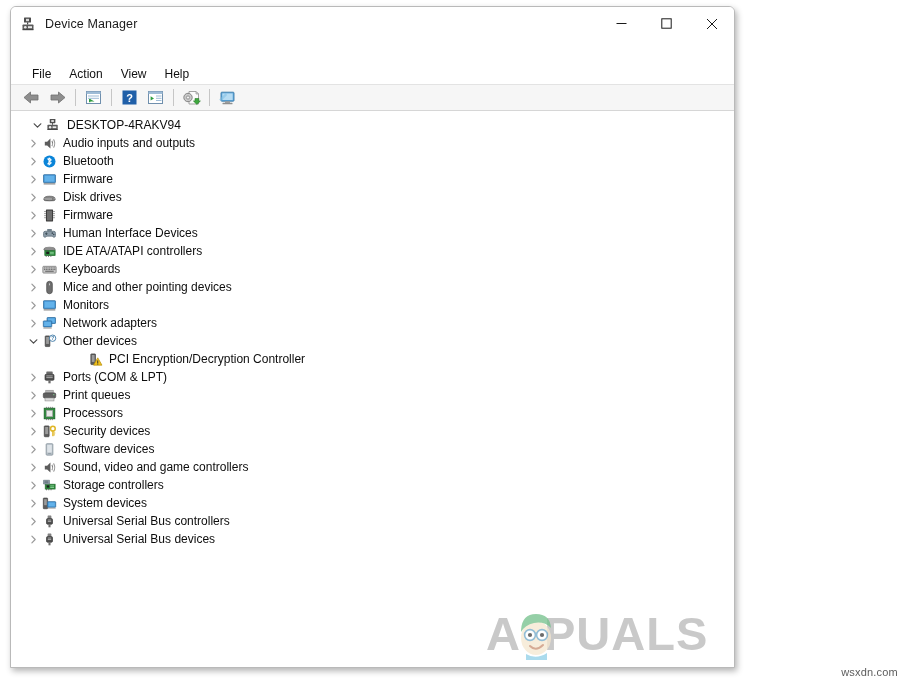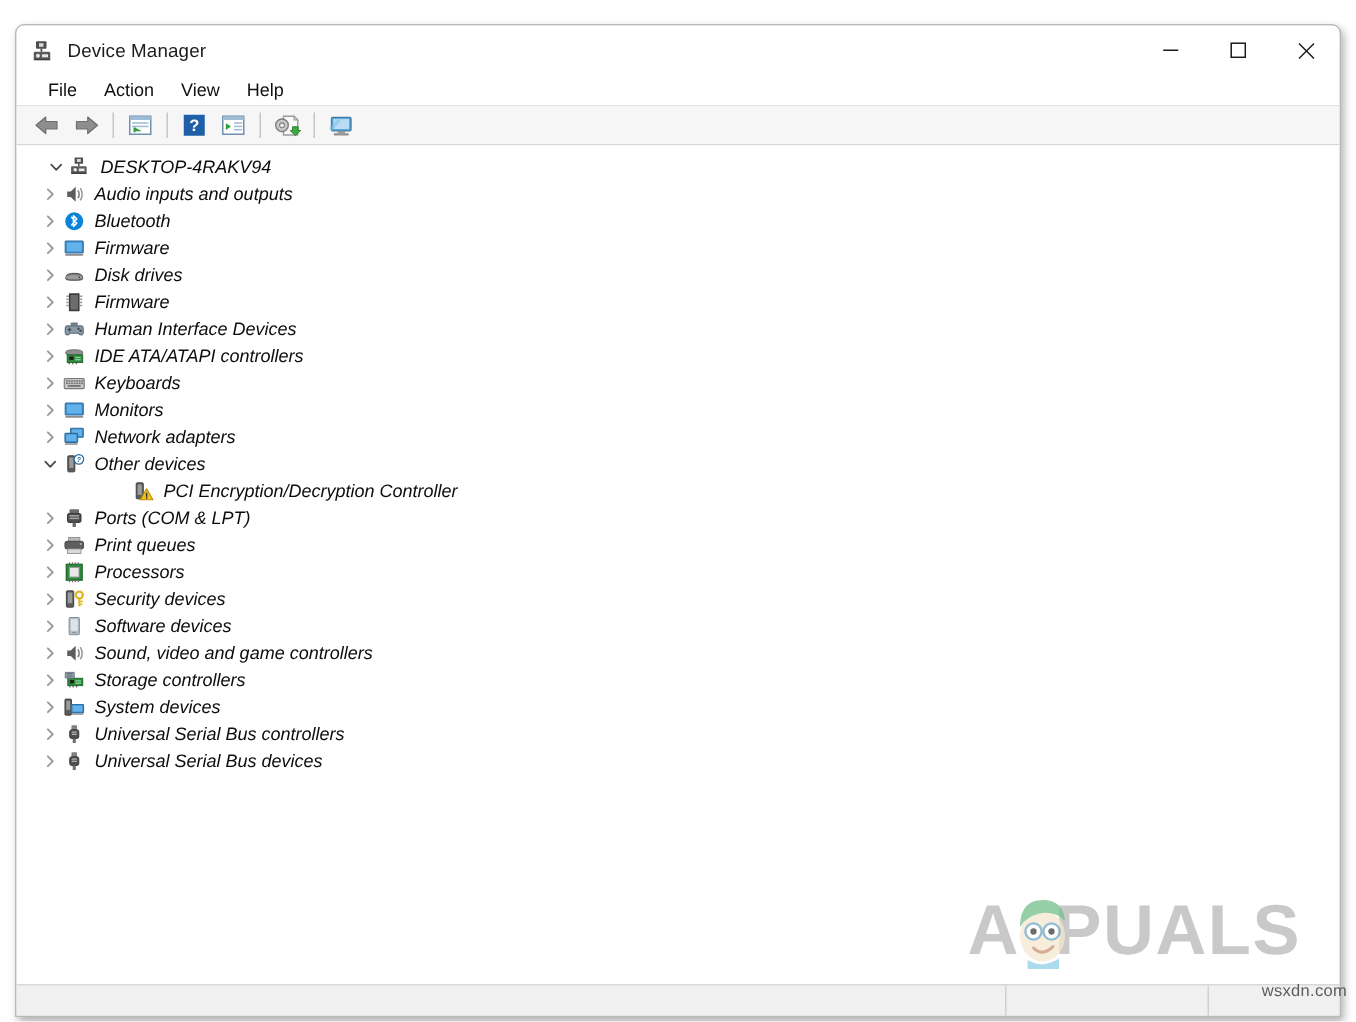--- a/index.html
+++ b/index.html
@@ -16,22 +16,22 @@
     position: relative;
     width: 904px;
     height: 681px;
     background: #ffffff;
   }
 
   
   #window {
     position: absolute;
     left: 10px;
-    top: 16px;
-    width: 884px;
+    top: 6px;
+    width: 725px;
     height: 662px;
     background: #ffffff;
     border: 1px solid #b9b9b9;
     border-radius: 6px 6px 0 0;
     box-shadow: 2px 3px 6px rgba(0,0,0,0.30);
     box-sizing: border-box;
     overflow: hidden;
   }
 
   
@@ -76,20 +76,21 @@
   .win-btn svg { display: block; }
 
   
   #menubar {
     height: 20px;
     background: #ffffff;
     display: flex;
     align-items: center;
     padding-left: 12px;
     border-bottom: 1px solid #e3e3e3;
+    margin-top: 24px;
   }
   .menu-item {
     font-size: 12px;
     color: #101010;
     padding: 0 9px;
     line-height: 18px;
     white-space: nowrap;
     cursor: default;
   }
 
@@ -136,21 +137,20 @@
     left: 0;
     top: 4px;
     right: 0;
   }
   .tree-row {
     display: flex;
     align-items: center;
     height: 18px;
     white-space: nowrap;
     cursor: default;
-    font-style: italic;
   }
   .chev {
     width: 16px;
     height: 18px;
     display: flex;
     align-items: center;
     justify-content: center;
     flex: none;
   }
   .row-icon {
@@ -203,21 +203,21 @@
     box-sizing: border-box;
   }
   .status-pane.p1 { flex: none; width: 660px; }
   .status-pane.p2 { flex: none; width: 135px; }
   .status-pane.p3 { flex: 1; border-right: none; }
 
   
   #sitemark {
     position: absolute;
     right: 6px;
-    bottom: 14px;
+    bottom: 3px;
     font-size: 11px;
     color: #5c5c5c;
     font-family: "Liberation Sans", sans-serif;
     letter-spacing: 0.2px;
   }
 </style>
 </head>
 <body>
 
 <div id="screen">
@@ -515,20 +515,34 @@
                 <rect x="9.4" y="7.5" width="1.2" height="1.1"></rect>
                   <rect x="11.2" y="7.5" width="1.2" height="1.1"></rect>
                 <rect x="13" y="7.5" width="1.2" height="1.1"></rect>
                 <rect x="3.4" y="9.3" width="9.1" height="1.2"></rect>
               </g>
             </svg>
           </span>
           <span class="row-label">Keyboards</span>
         </div>
 
+        <div class="tree-row d1">
+          <span class="chev">
+            <svg width="9" height="9" viewBox="0 0 9 9">
+                <path d="M2.9 1.2 L6.2 4.5 L2.9 7.8" fill="none" stroke="#9a9a9a" stroke-width="1.2" stroke-linecap="round" stroke-linejoin="round"></path>
+              </svg>
+          </span>
+          <span class="row-icon">
+            <svg width="15" height="15" viewBox="0 0 16 16">
+              <rect x="5" y="1.4" width="6" height="13.2" rx="2.9" fill="#6e6e6e" stroke="#4d4d4d" stroke-width="0.8"></rect>
+              <rect x="7.6" y="3.2" width="0.9" height="2.6" rx="0.45" fill="#d8d8d8"></rect>
+            </svg>
+          </span>
+          <span class="row-label">Mice and other pointing devices</span>
+        </div>
 
         <div class="tree-row d1">
           <span class="chev">
             <svg width="9" height="9" viewBox="0 0 9 9">
                 <path d="M2.9 1.2 L6.2 4.5 L2.9 7.8" fill="none" stroke="#9a9a9a" stroke-width="1.2" stroke-linecap="round" stroke-linejoin="round"></path>
               </svg>
           </span>
           <span class="row-icon">
             <svg width="15" height="15" viewBox="0 0 16 16">
               <rect x="1.6" y="2.8" width="12.8" height="8.6" rx="0.7" fill="#3e8fd0" stroke="#2f6e9f" stroke-width="0.8"></rect>

